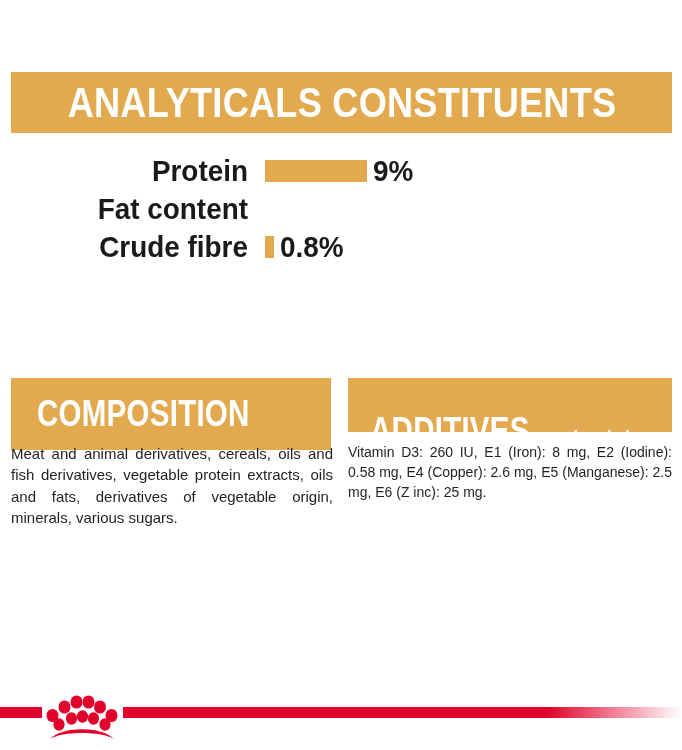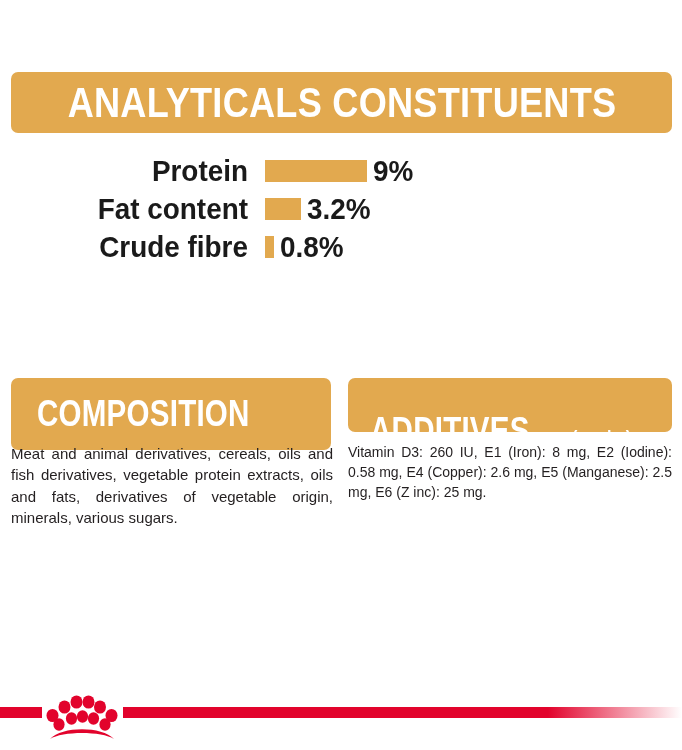--- a/index.html
+++ b/index.html
@@ -22,21 +22,20 @@
     background: #ffffff;
   }
 
   
   .band {
     position: absolute;
     background: #e2a94f;
     display: flex;
     align-items: center;
     box-sizing: border-box;
-    border-radius: 7px;
   }
   .band-title {
     color: #ffffff;
     font-weight: 700;
     font-family: "Liberation Sans Narrow", "Liberation Sans", sans-serif;
     letter-spacing: 0.3px;
     transform: scaleX(0.82);
     transform-origin: left center;
     white-space: nowrap;
     line-height: 1;
@@ -207,24 +206,20 @@
     <div class="constituent-row">
       <span class="constituent-label">Protein</span>
       <span class="constituent-bar-wrap">
         <span class="constituent-bar" id="bar-0" style="width: 102px; background: rgb(226, 169, 79);"></span>
         <span class="constituent-value">9%</span>
       </span>
     </div>
 
     <div class="constituent-row">
       <span class="constituent-label">Fat content</span>
-      <span class="constituent-bar-wrap">
-        <span class="constituent-bar" id="bar-1" style="width: 36px; background: rgb(226, 169, 79);"></span>
-        <span class="constituent-value">3.2%</span>
-      </span>
     </div>
 
     <div class="constituent-row">
       <span class="constituent-label">Crude fibre</span>
       <span class="constituent-bar-wrap">
         <span class="constituent-bar" id="bar-2" style="width: 9px; background: rgb(226, 169, 79);"></span>
         <span class="constituent-value">0.8%</span>
       </span>
     </div>
 

